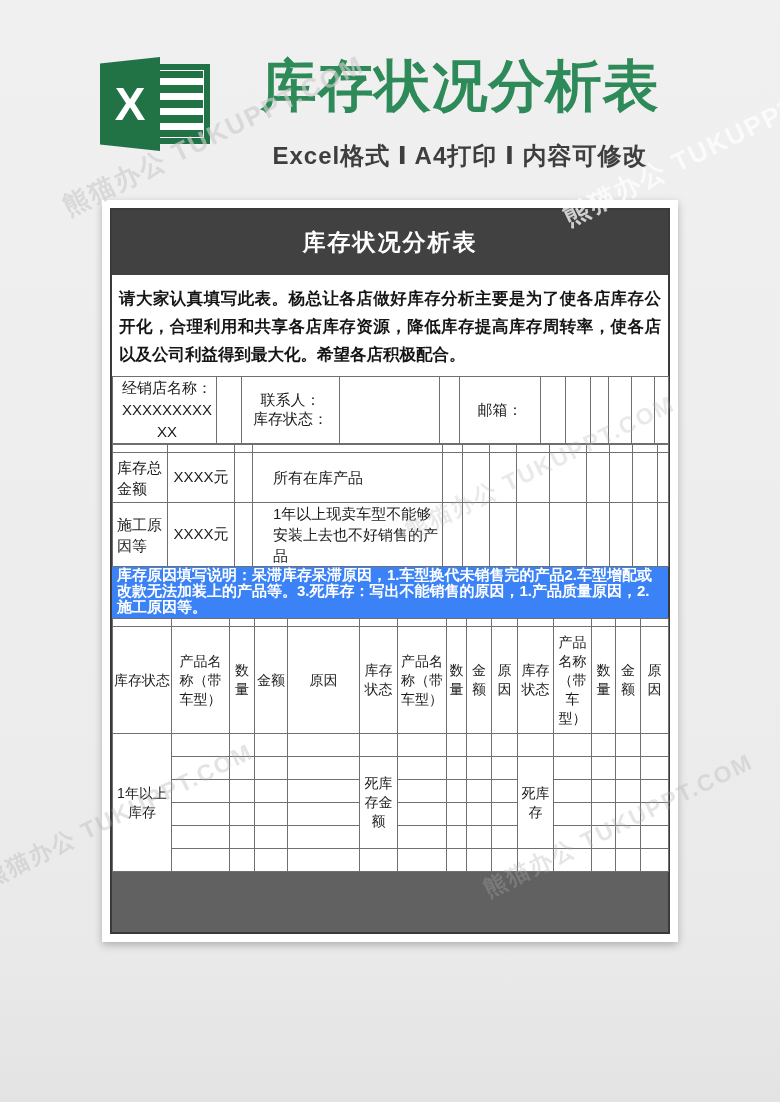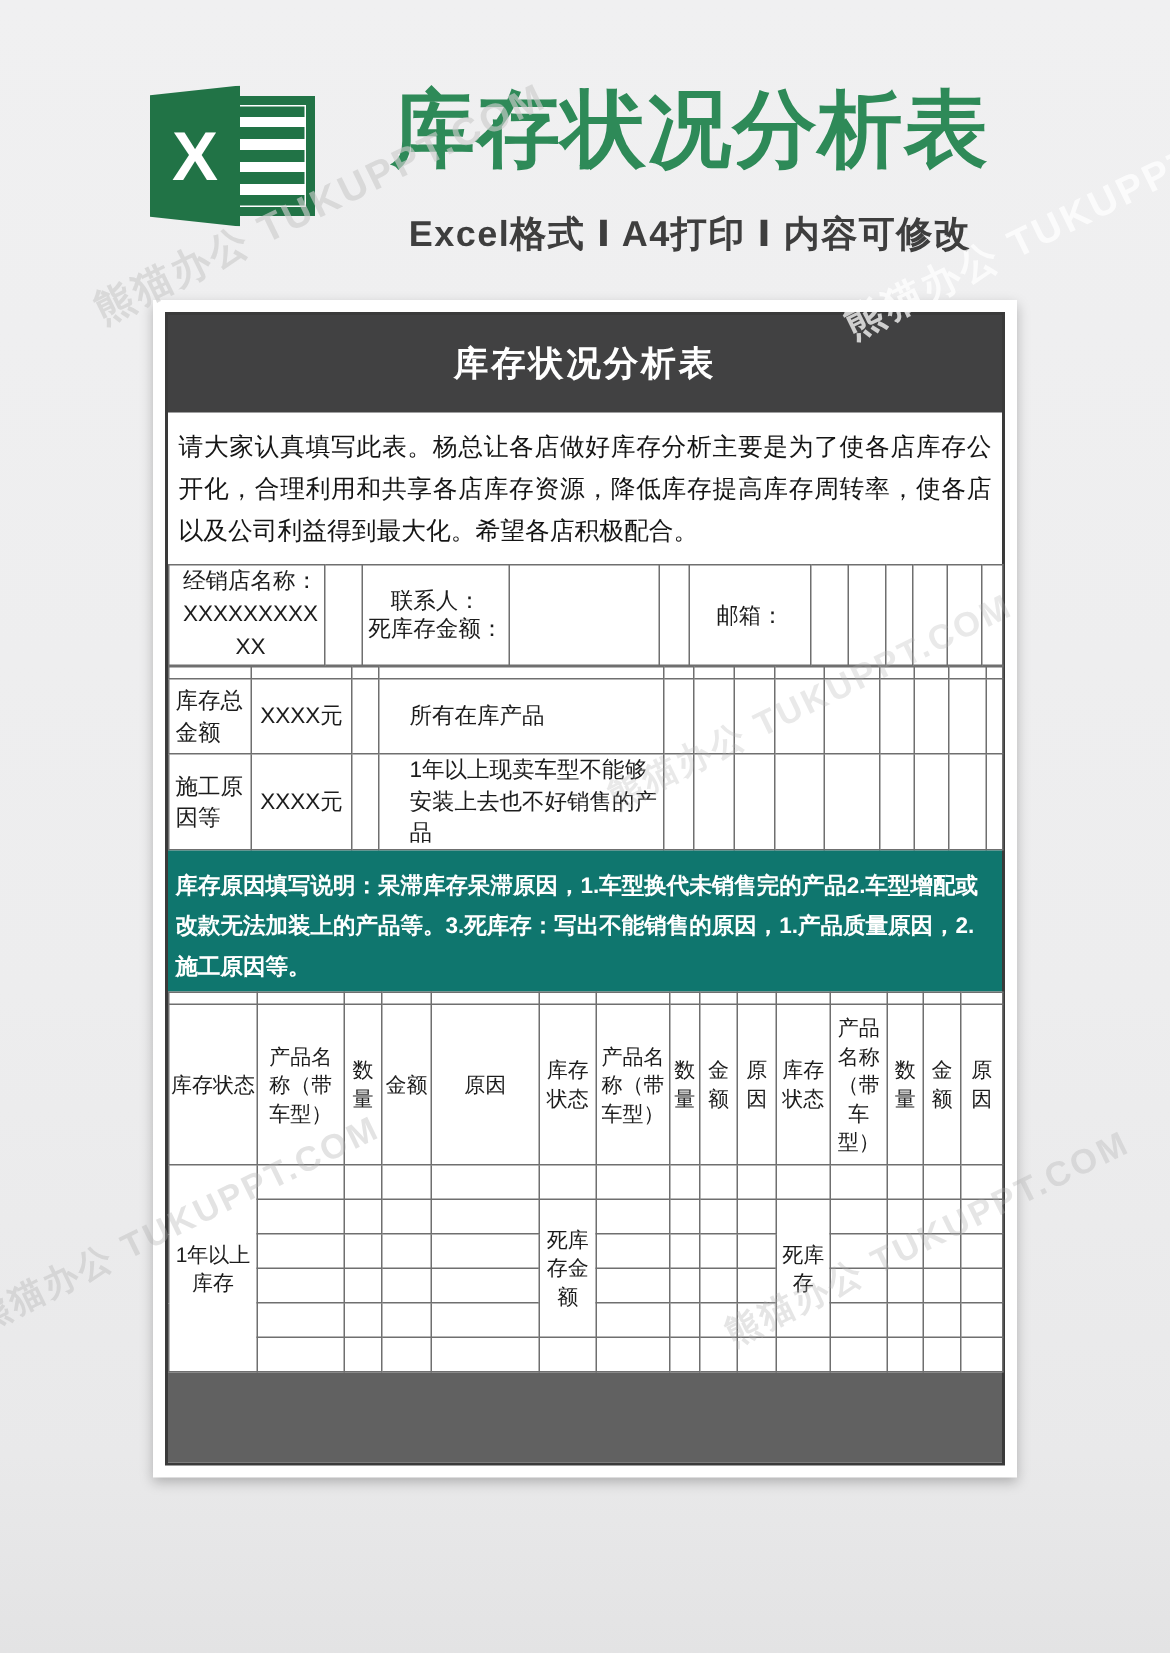--- a/index.html
+++ b/index.html
@@ -44,35 +44,35 @@
   .card{
     position:absolute;left:102px;top:200px;width:560px;background:#ffffff;
     padding:8px;box-shadow:0 3px 8px rgba(0,0,0,.25);
   }
   .doc{border:2px solid #3a3a3a;width:556px;background:#ffffff;}
   .doc-title{
     height:65px;background:#414142;color:#ffffff;font-size:23px;font-weight:bold;
     display:flex;align-items:center;justify-content:center;letter-spacing:2px;
   }
   .doc-intro{
-    padding:9px 7px 8px 7px;font-size:16.5px;font-weight:normal;color:#151515;
+    padding:9px 7px 8px 7px;font-size:16.5px;font-weight:bold;color:#151515;
     line-height:28px;text-align:justify;
   }
   
   table{border-collapse:collapse;table-layout:fixed;width:556px;}
   td{border:1px solid #6f6f6f;padding:0;font-size:15px;color:#1c1c1c;
      text-align:center;vertical-align:middle;overflow:hidden;word-break:break-all;}
   tr.thin td{height:7px;}
   .contact td{height:58px;}
   .cell-left{text-align:center;padding-left:5px;line-height:22px;}
   .mlabel{text-align:left;padding-left:4px;line-height:21px;}
   .mdesc{text-align:left;padding-left:20px;line-height:21px;}
   .note{
-    background:#0f766e;color:#ffffff;font-size:15px;font-weight:bold;
-    line-height:27px;padding:10px 5px 3px 5px;text-align:left;
+    background:#3b82f6;color:#ffffff;font-size:15px;font-weight:bold;
+    line-height:16px;padding:0 5px 3px 5px;text-align:left;
   }
   .detail td{font-size:14px;line-height:19px;}
   .detail .hdr{height:102px;padding:2px 1px;}
   .detail .body-row td{height:22px;}
   .footer-bar{height:60px;background:#616161;}
 </style>
 </head>
 <body>
 <div class="stage">
 
@@ -119,21 +119,21 @@
         </colgroup>
         <tbody>
             <tr>
           <td class="cell-left">
             <span>经销店名称：</span><br>
             <span>XXXXXXXXXXX</span>
           </td>
           <td></td>
           <td>
             <span>联系人：</span><br>
-            <span>死库存金额：</span>
+            <span>库存状态：</span>
           </td>
           <td></td>
           <td></td>
           <td>邮箱：</td>
           <td></td>
               <td></td>
           <td></td>
               <td></td>
           <td></td>
               <td></td>

